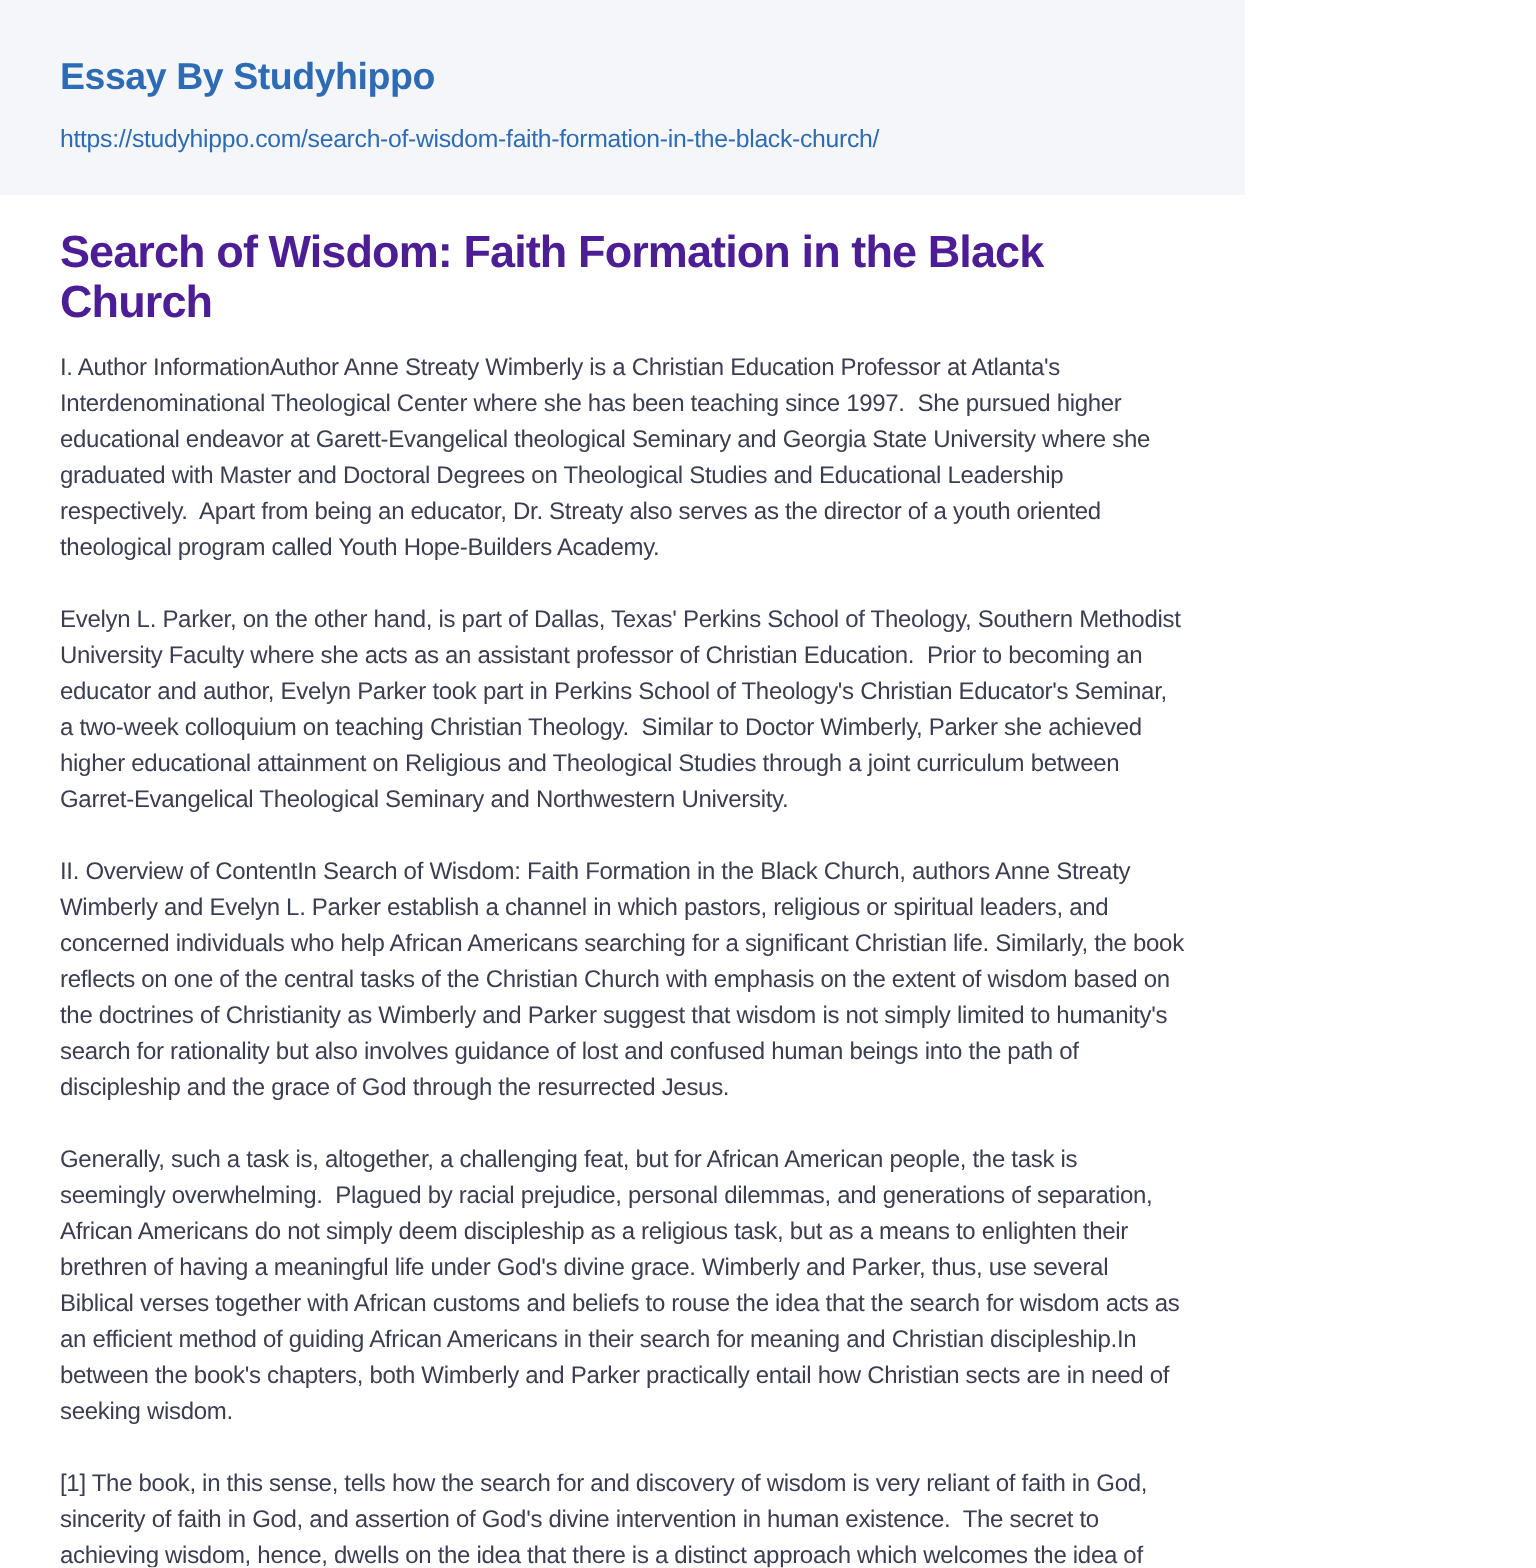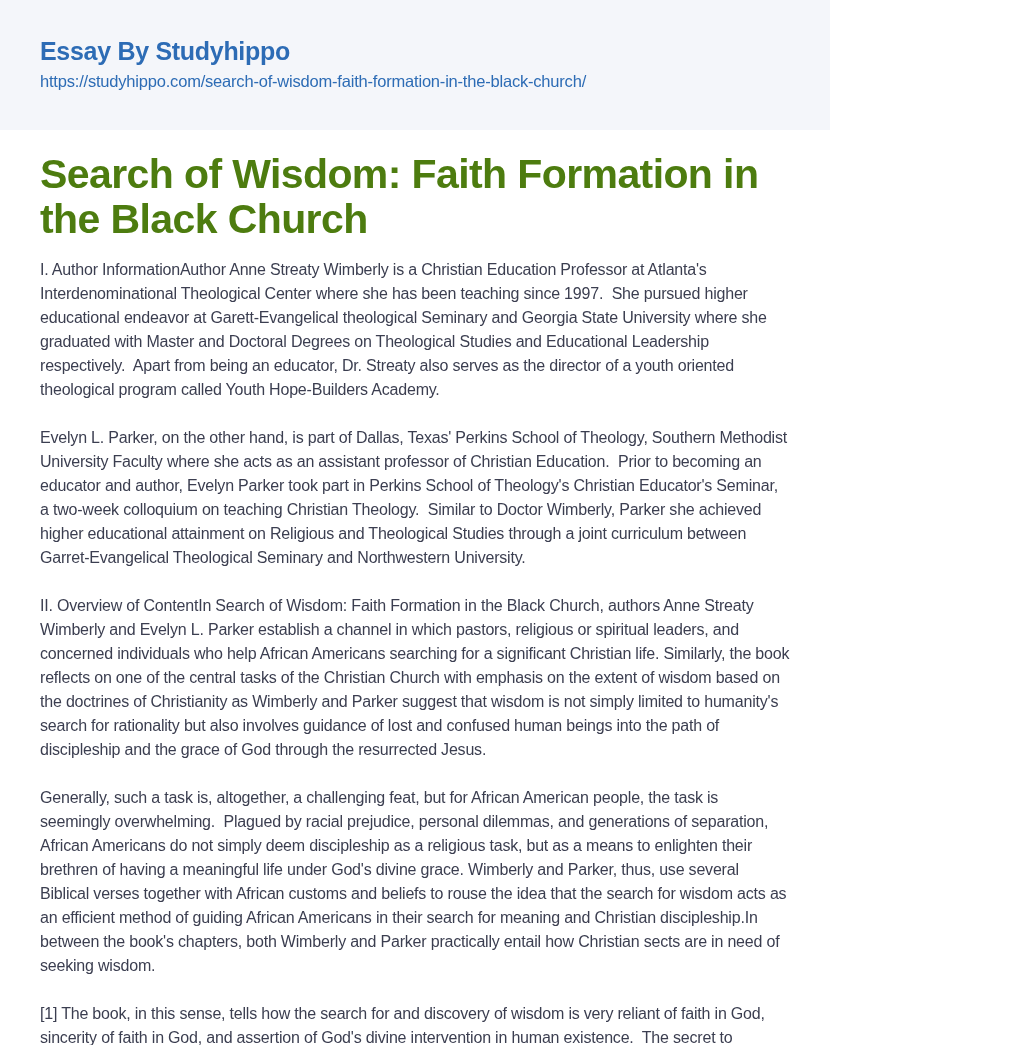--- a/index.html
+++ b/index.html
@@ -24,39 +24,39 @@
   }
   .site-title {
     color: #2d6cb5;
     font-size: 25px;
     font-weight: bold;
     letter-spacing: -0.3px;
     line-height: 1.1;
   }
   .essay-url {
     display: inline-block;
-    margin-top: 6px;
+    margin-top: 18px;
     color: #2d6cb5;
     font-size: 16.5px;
     letter-spacing: -0.2px;
     text-decoration: none;
   }
   .logo {
     position: absolute;
     top: 18px;
     right: 30px;
     width: 90px;
     height: 90px;
   }
   .content {
     padding: 22px 40px 0 40px;
   }
   .article-title {
-    color: #4d7c0f;
-    font-size: 41px;
+    color: #4c1d95;
+    font-size: 30px;
     font-weight: bold;
     letter-spacing: -0.6px;
     line-height: 1.1;
     max-width: 944px;
     margin-bottom: 16px;
   }
   .article-paragraph {
     color: #3b3e50;
     font-size: 16px;
     line-height: 24px;

